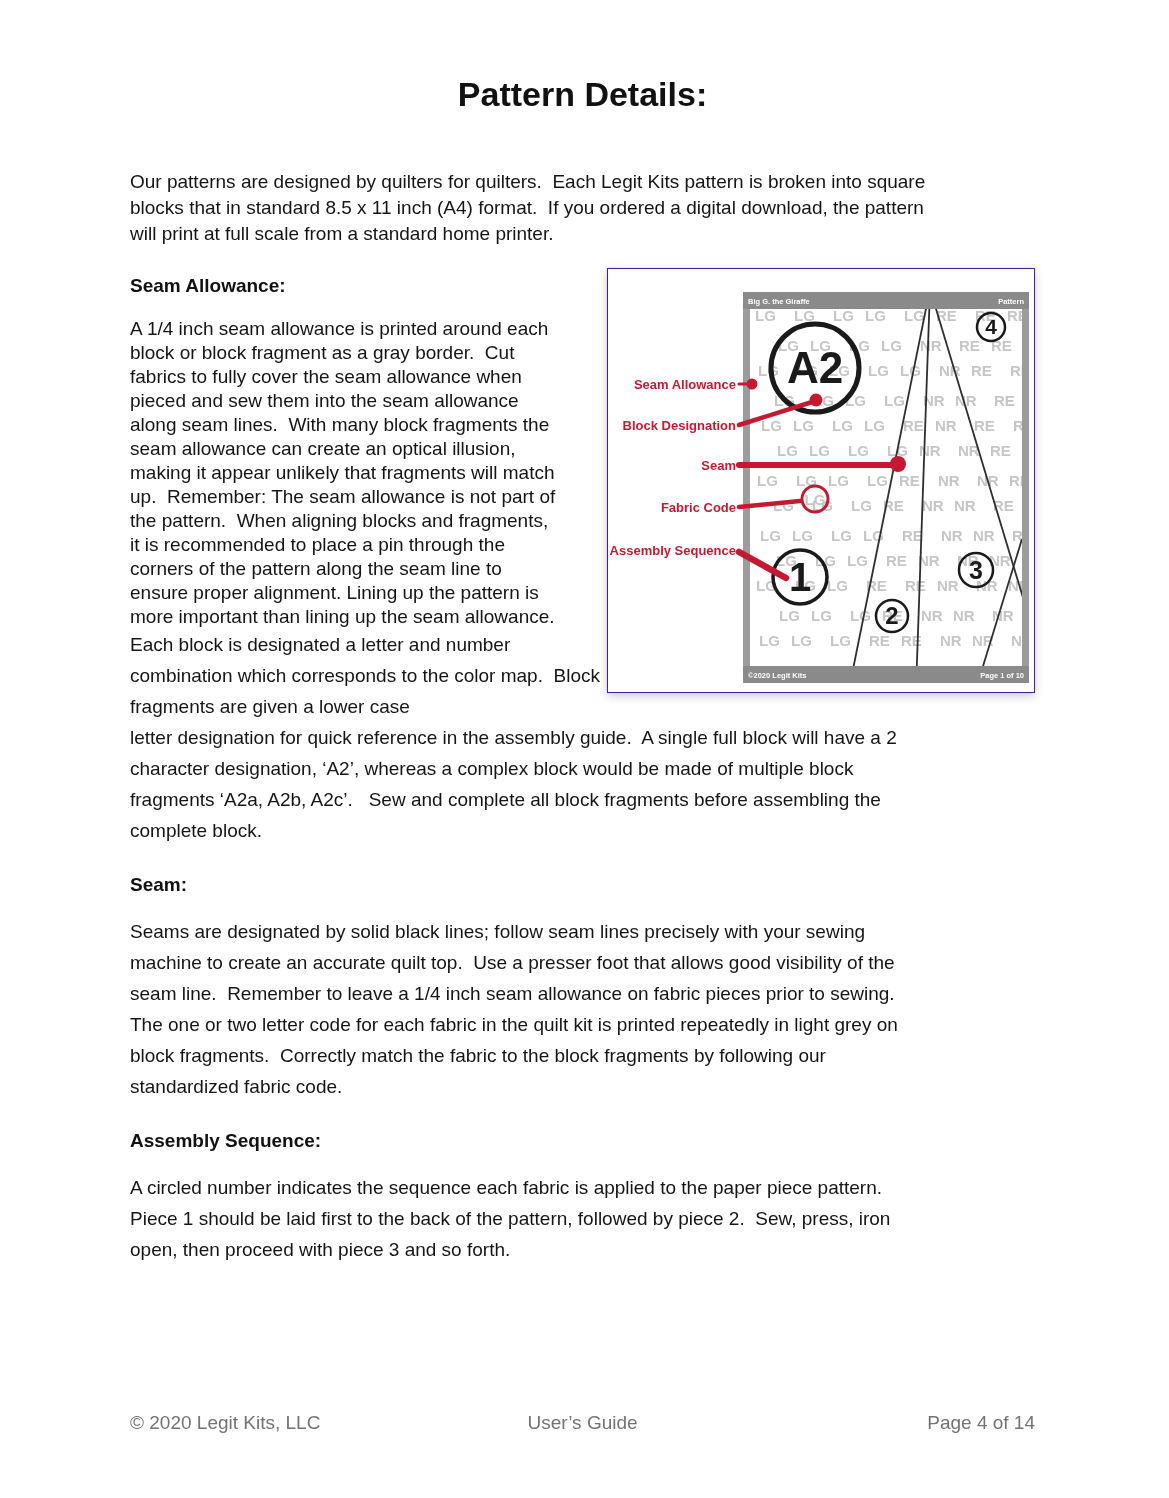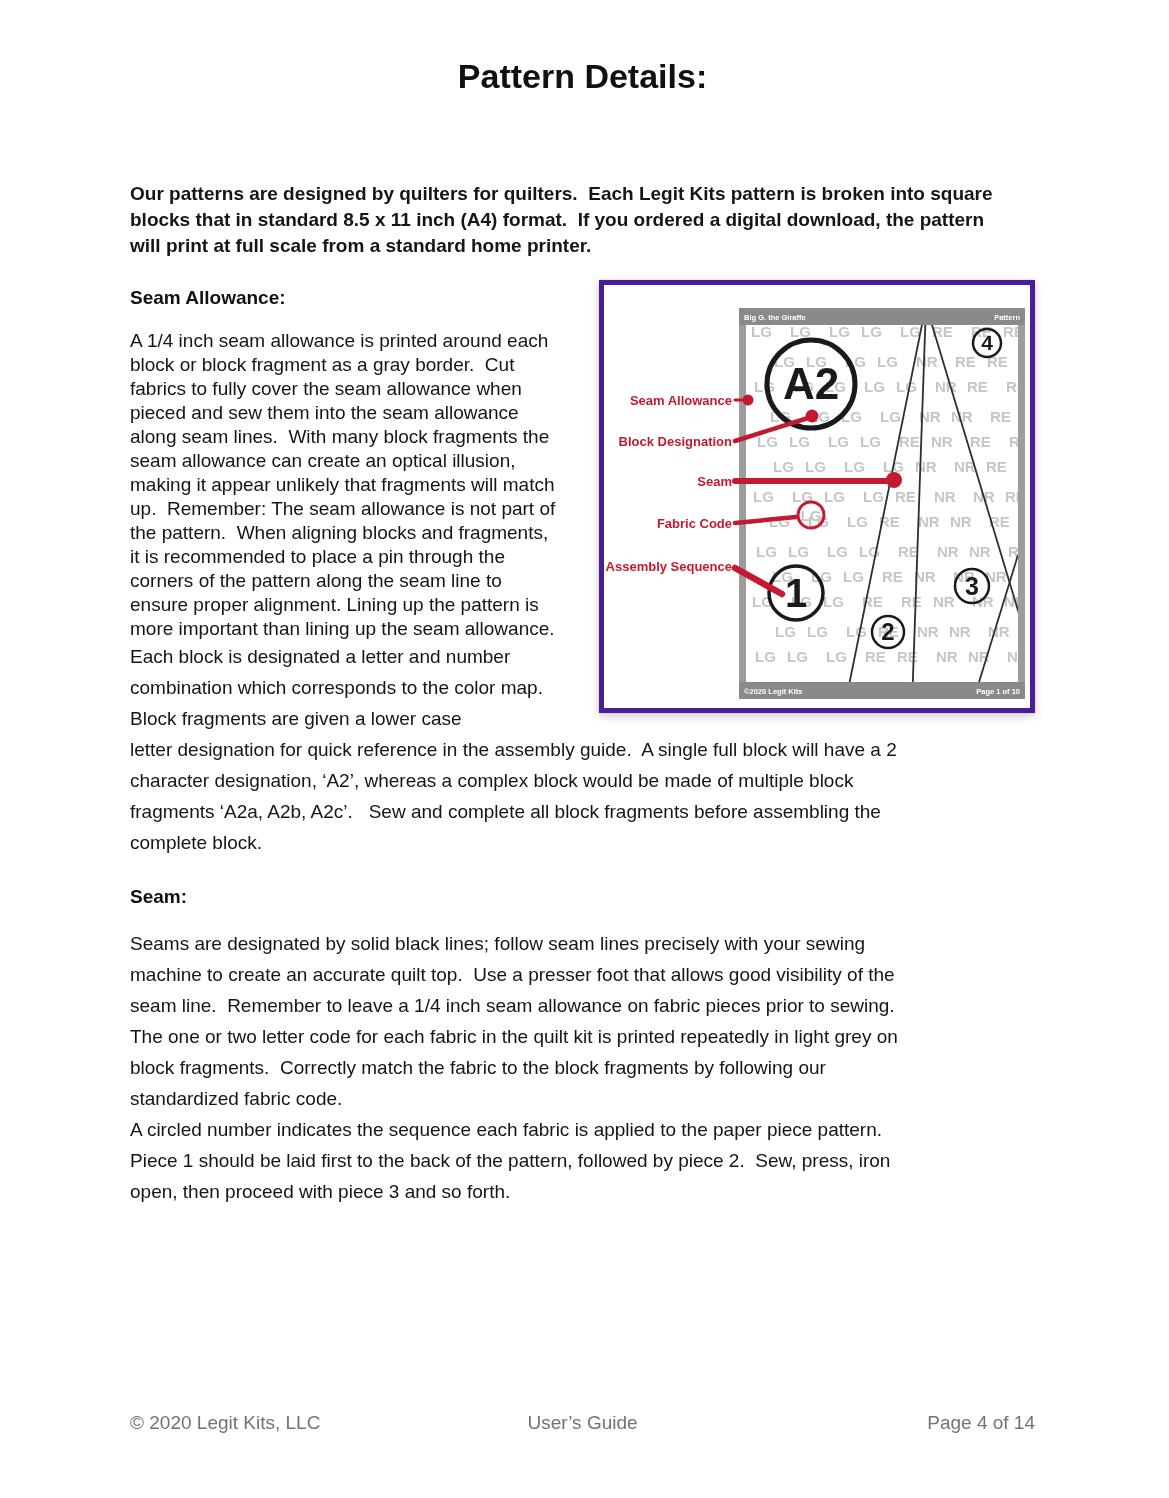--- a/index.html
+++ b/index.html
@@ -1,33 +1,33 @@
 <!DOCTYPE html>
 <html><head>
 <meta charset="utf-8">
 <style>
   html,body{margin:0;padding:0;}
   body{
     width:1169px;height:1498px;background:#ffffff;color:#151515;
     font-family:"Liberation Sans","DejaVu Sans",sans-serif;
     position:relative;overflow:hidden;
   }
-  .page{padding:56px 134px 0 130px;}
+  .page{padding:74px 134px 0 130px;}
   .doc-title{
     margin:0;font-size:34px;line-height:40px;font-weight:bold;
     text-align:center;color:#111;
   }
   p{margin:0;font-size:19px;white-space:pre-wrap;}
-  .intro{margin-top:85px;line-height:26px;font-weight:bold;}
+  .intro{margin-top:55px;line-height:26px;}
   .sec-heading{font-size:19px;line-height:26px;font-weight:bold;margin:26px 0 18px;color:#111;}
   .sec-body{line-height:31px;}
   .sec-body.narrow{line-height:24px;}
   figure.pattern-card{
     float:right;width:426px;height:423px;margin:21px 0 20px 3px;padding:0;
-    background:#fff;border:5px solid #4c1d95;
+    background:#fff;border:1px solid #4c1d95;
     box-shadow:0 3px 9px rgba(0,0,0,.20), 0 0 2px rgba(0,0,0,.10);
   }
   figure.pattern-card svg{display:block;}
   .doc-footer{
     position:absolute;left:130px;right:134px;top:1412px;
     display:flex;align-items:baseline;font-size:19px;color:#737373;
   }
   .doc-footer span{flex:1;}
   .doc-footer .f-center{text-align:center;}
   .doc-footer .f-right{text-align:right;}
@@ -246,20 +246,21 @@
 
   <h2 class="sec-heading">Seam:</h2>
   <p class="sec-body">Seams are designated by solid black lines; follow seam lines precisely with your sewing
 machine to create an accurate quilt top.  Use a presser foot that allows good visibility of the
 seam line.  Remember to leave a 1/4 inch seam allowance on fabric pieces prior to sewing.</p>
 
   <p class="sec-body">The one or two letter code for each fabric in the quilt kit is printed repeatedly in light grey on
 block fragments.  Correctly match the fabric to the block fragments by following our
 standardized fabric code.</p>
 
+  <h2 class="sec-heading">Assembly Sequence:</h2>
   <p class="sec-body">A circled number indicates the sequence each fabric is applied to the paper piece pattern.
 Piece 1 should be laid first to the back of the pattern, followed by piece 2.  Sew, press, iron
 open, then proceed with piece 3 and so forth.</p>
 
 </div>
 
 <div class="doc-footer">
   <span class="f-left">© 2020 Legit Kits, LLC</span>
   <span class="f-center">User’s Guide</span>
   <span class="f-right">Page 4 of 14</span>

